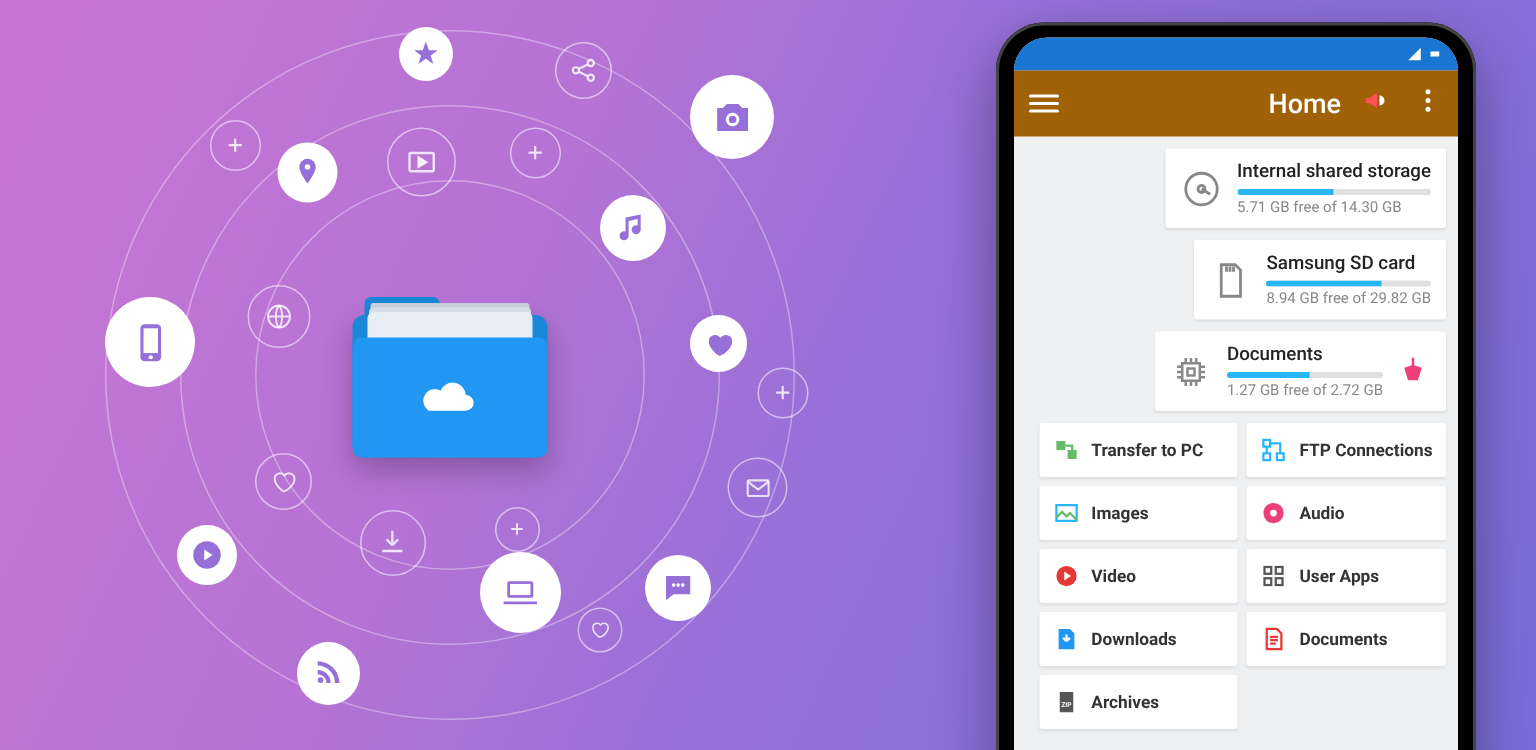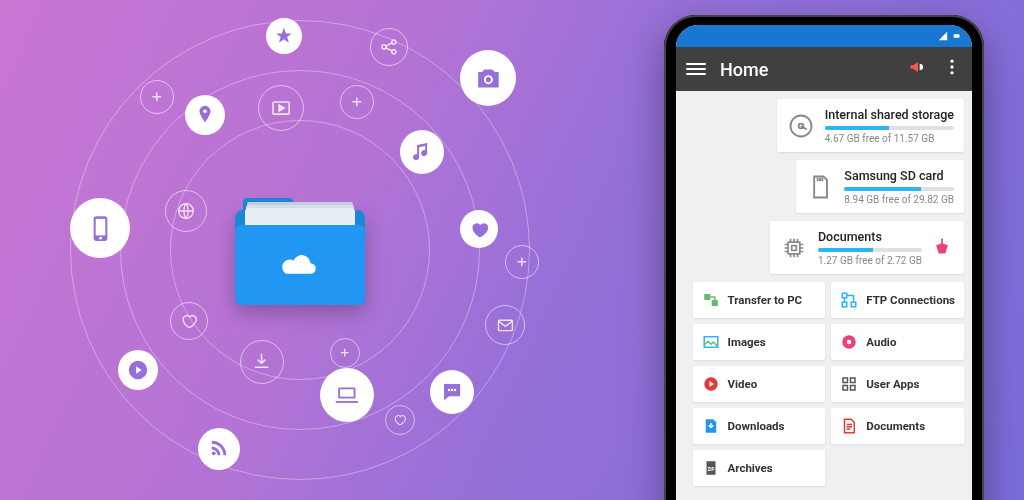--- a/index.html
+++ b/index.html
@@ -34,21 +34,21 @@
 
 .phone { position:absolute; right:40px; top:15px; width:320px; height:610px;
   background:#000; border-radius:32px; padding:10px 12px 12px 12px;
   box-shadow:0 15px 40px rgba(0,0,0,.35),inset 0 0 0 2px #444; }
 .screen { width:100%; height:100%; background:#eef0f2; border-radius:22px; overflow:hidden; }
 
 .statusbar { height:22px; background:#1976d2; display:flex; align-items:center; justify-content:flex-end;
   padding:0 10px; gap:4px; }
 .statusbar .s-ico { width:10px; height:10px; fill:#fff; }
 
-.appbar { height:44px; background:#404040; display:flex; align-items:center; padding:0 10px; gap:14px; color:#fff; }
+.appbar { height:44px; background:#a16207; display:flex; align-items:center; padding:0 10px; gap:14px; color:#fff;text-align:right; }
 .appbar .title { font-size:18px; font-weight:500; flex:1; }
 .appbar svg { width:20px; height:20px; }
 .hamburger { width:20px; display:flex; flex-direction:column; gap:3px; }
 .hamburger span { height:2px; background:#fff; border-radius:1px; }
 
 .screen-body { padding:8px; display:flex; flex-direction:column; gap:8px;align-items:flex-end; }
 .card { background:#fff; border-radius:2px; padding:8px 10px; display:flex; align-items:center; gap:10px;
   box-shadow:0 1px 2px rgba(0,0,0,.1); }
 .card .c-icon { width:28px; height:28px; display:flex; align-items:center; justify-content:center; flex:0 0 28px;}
 .card .c-body { flex:1; }
@@ -250,21 +250,21 @@
               <circle cx="12" cy="12" r="9"></circle>
               <circle cx="12" cy="12" r="2"></circle>
               <path d="M12 12l5 3"></path>
             </svg>
           </div>
         <div class="c-body">
           <div class="c-title">Internal shared storage</div>
           <div class="progress">
               <div class="fill" style="width:50%"></div>
             </div>
-          <div class="c-sub">4.67 GB free of 11.57 GB</div>
+          <div class="c-sub">5.71 GB free of 14.30 GB</div>
         </div>
       </div>
 
       <div class="card">
         <div class="c-icon">
             <svg viewBox="0 0 24 24" fill="none" stroke="#888" stroke-width="1.6">
               <path d="M7 3h8l3 3v15H7z"></path>
               <path d="M10 4v3M12 4v3M14 4v3"></path>
             </svg>
           </div>

